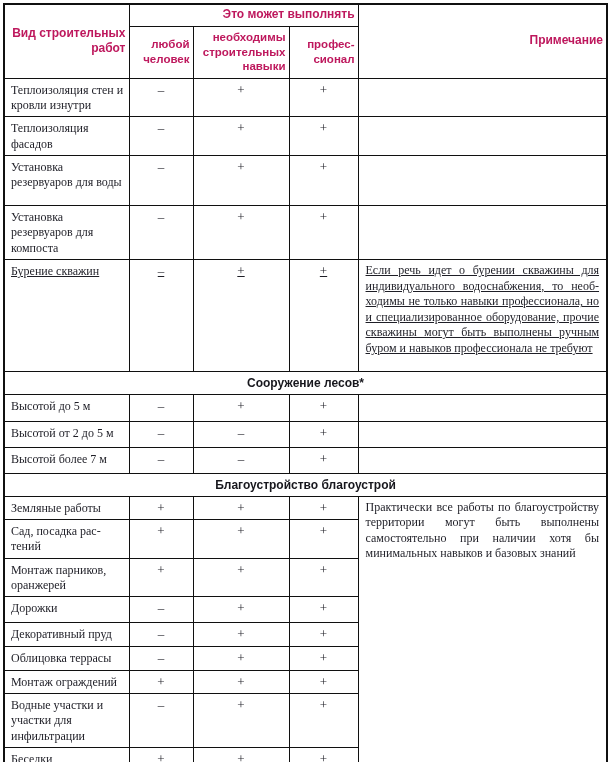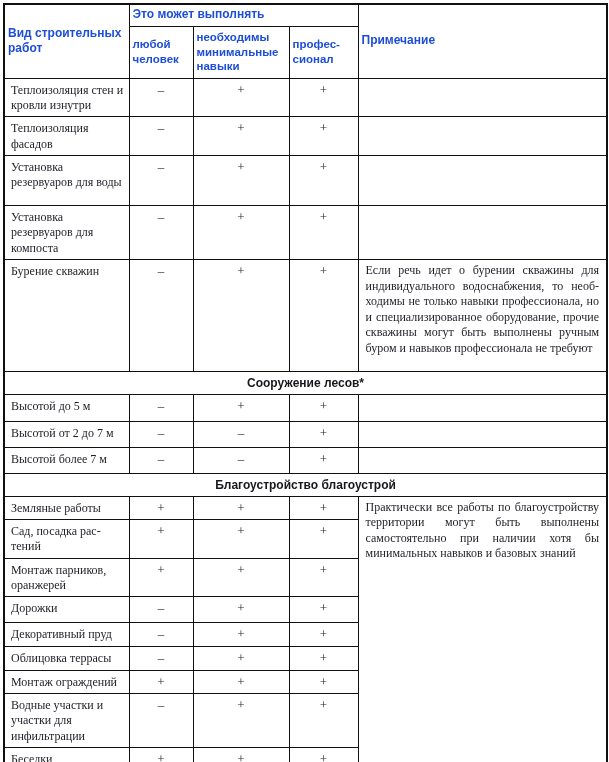--- a/index.html
+++ b/index.html
@@ -15,24 +15,24 @@
     width: 603px;
     table-layout: fixed;
     border: 2px solid #101010;
   }
   th, td { border: 1px solid #101010; background: #ffffff; }
   th {
     font-family: "Liberation Sans", sans-serif;
     font-weight: 700;
     font-size: 11.5px;
     line-height: 1.3;
-    text-align: left;
+    text-align: right;
     vertical-align: middle;
     padding: 2px 3px;
-    color: #1d4ed8;
+    color: #be185d;
   }
   td.label {
     font-size: 12px;
     line-height: 1.28;
     vertical-align: top;
     padding: 4px 3px 3px 6px;
   }
   td.mark {
     font-size: 13px;
     text-align: center;
@@ -70,21 +70,21 @@
       <col style="width:249px">
     </colgroup>
     <thead>
       <tr style="height:22px">
         <th rowspan="2" style="font-size:12px">Вид строительных работ</th>
         <th colspan="3" style="font-size:12px">Это может выполнять</th>
         <th rowspan="2" style="font-size:12px">Примечание</th>
       </tr>
       <tr style="height:52px">
         <th>любой человек</th>
-        <th>необходимы минимальные навыки</th>
+        <th>необходимы строительных навыки</th>
         <th>профес-сионал</th>
       </tr>
     </thead>
     <tbody>
         <tr style="height: 32px;">
           <td class="label">Теплоизоляция стен и кровли изнутри</td>
           <td class="mark">–</td>
           <td class="mark">+</td>
           <td class="mark">+</td>
           <td class="note"></td>
@@ -103,39 +103,39 @@
           <td class="mark">+</td>
           <td class="note"></td>
         </tr>
         <tr style="height: 53px;">
           <td class="label">Установка резервуаров для компоста</td>
           <td class="mark">–</td>
           <td class="mark">+</td>
           <td class="mark">+</td>
           <td class="note"></td>
         </tr>
-        <tr style="height: 110px;">
+        <tr style="height: 110px; text-decoration: underline;">
           <td class="label">Бурение скважин</td>
           <td class="mark">–</td>
           <td class="mark">+</td>
           <td class="mark">+</td>
           <td class="note">Если речь идет о бурении скважины для индивидуального водоснабжения, то необ­ходимы не только навыки профессионала, но и специализированное оборудование, прочие скважины могут быть выполнены ручным буром и навыков профессионала не требуют</td>
         </tr>
         <tr style="height: 23px;">
           <td class="section" colspan="5">Сооружение лесов*</td>
         </tr>
         <tr style="height: 27px;">
           <td class="label">Высотой до 5 м</td>
           <td class="mark">–</td>
           <td class="mark">+</td>
           <td class="mark">+</td>
           <td class="note"></td>
         </tr>
         <tr style="height: 26px;">
-          <td class="label">Высотой от 2 до 7 м</td>
+          <td class="label">Высотой от 2 до 5 м</td>
           <td class="mark">–</td>
           <td class="mark">–</td>
           <td class="mark">+</td>
           <td class="note"></td>
         </tr>
         <tr style="height: 26px;">
           <td class="label">Высотой более 7 м</td>
           <td class="mark">–</td>
           <td class="mark">–</td>
           <td class="mark">+</td>

